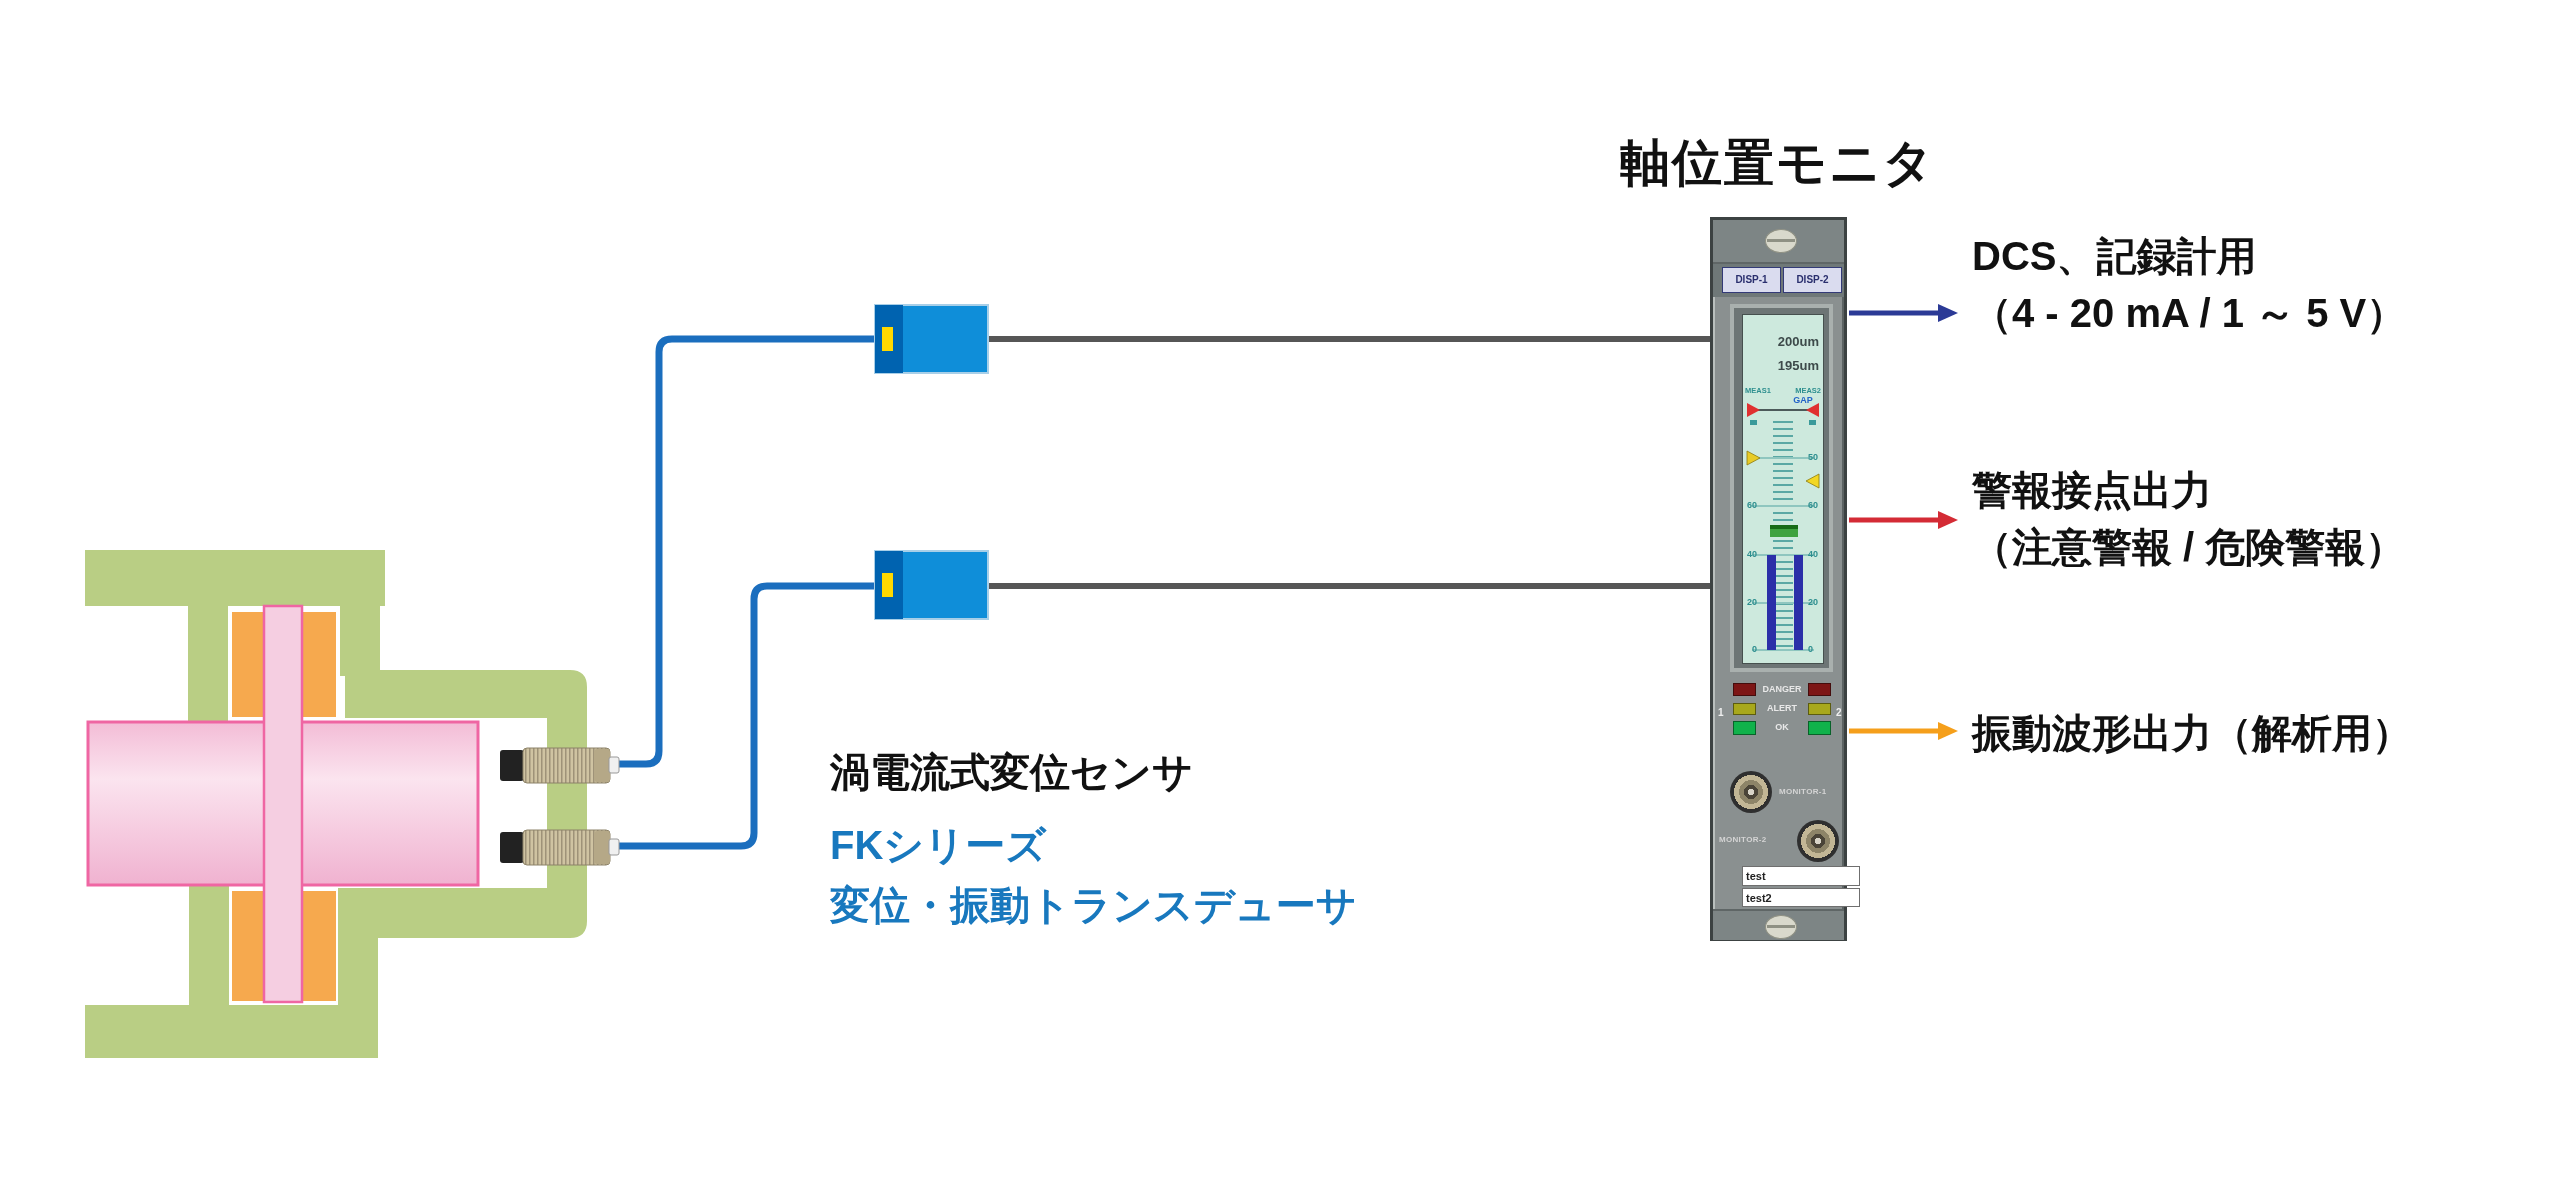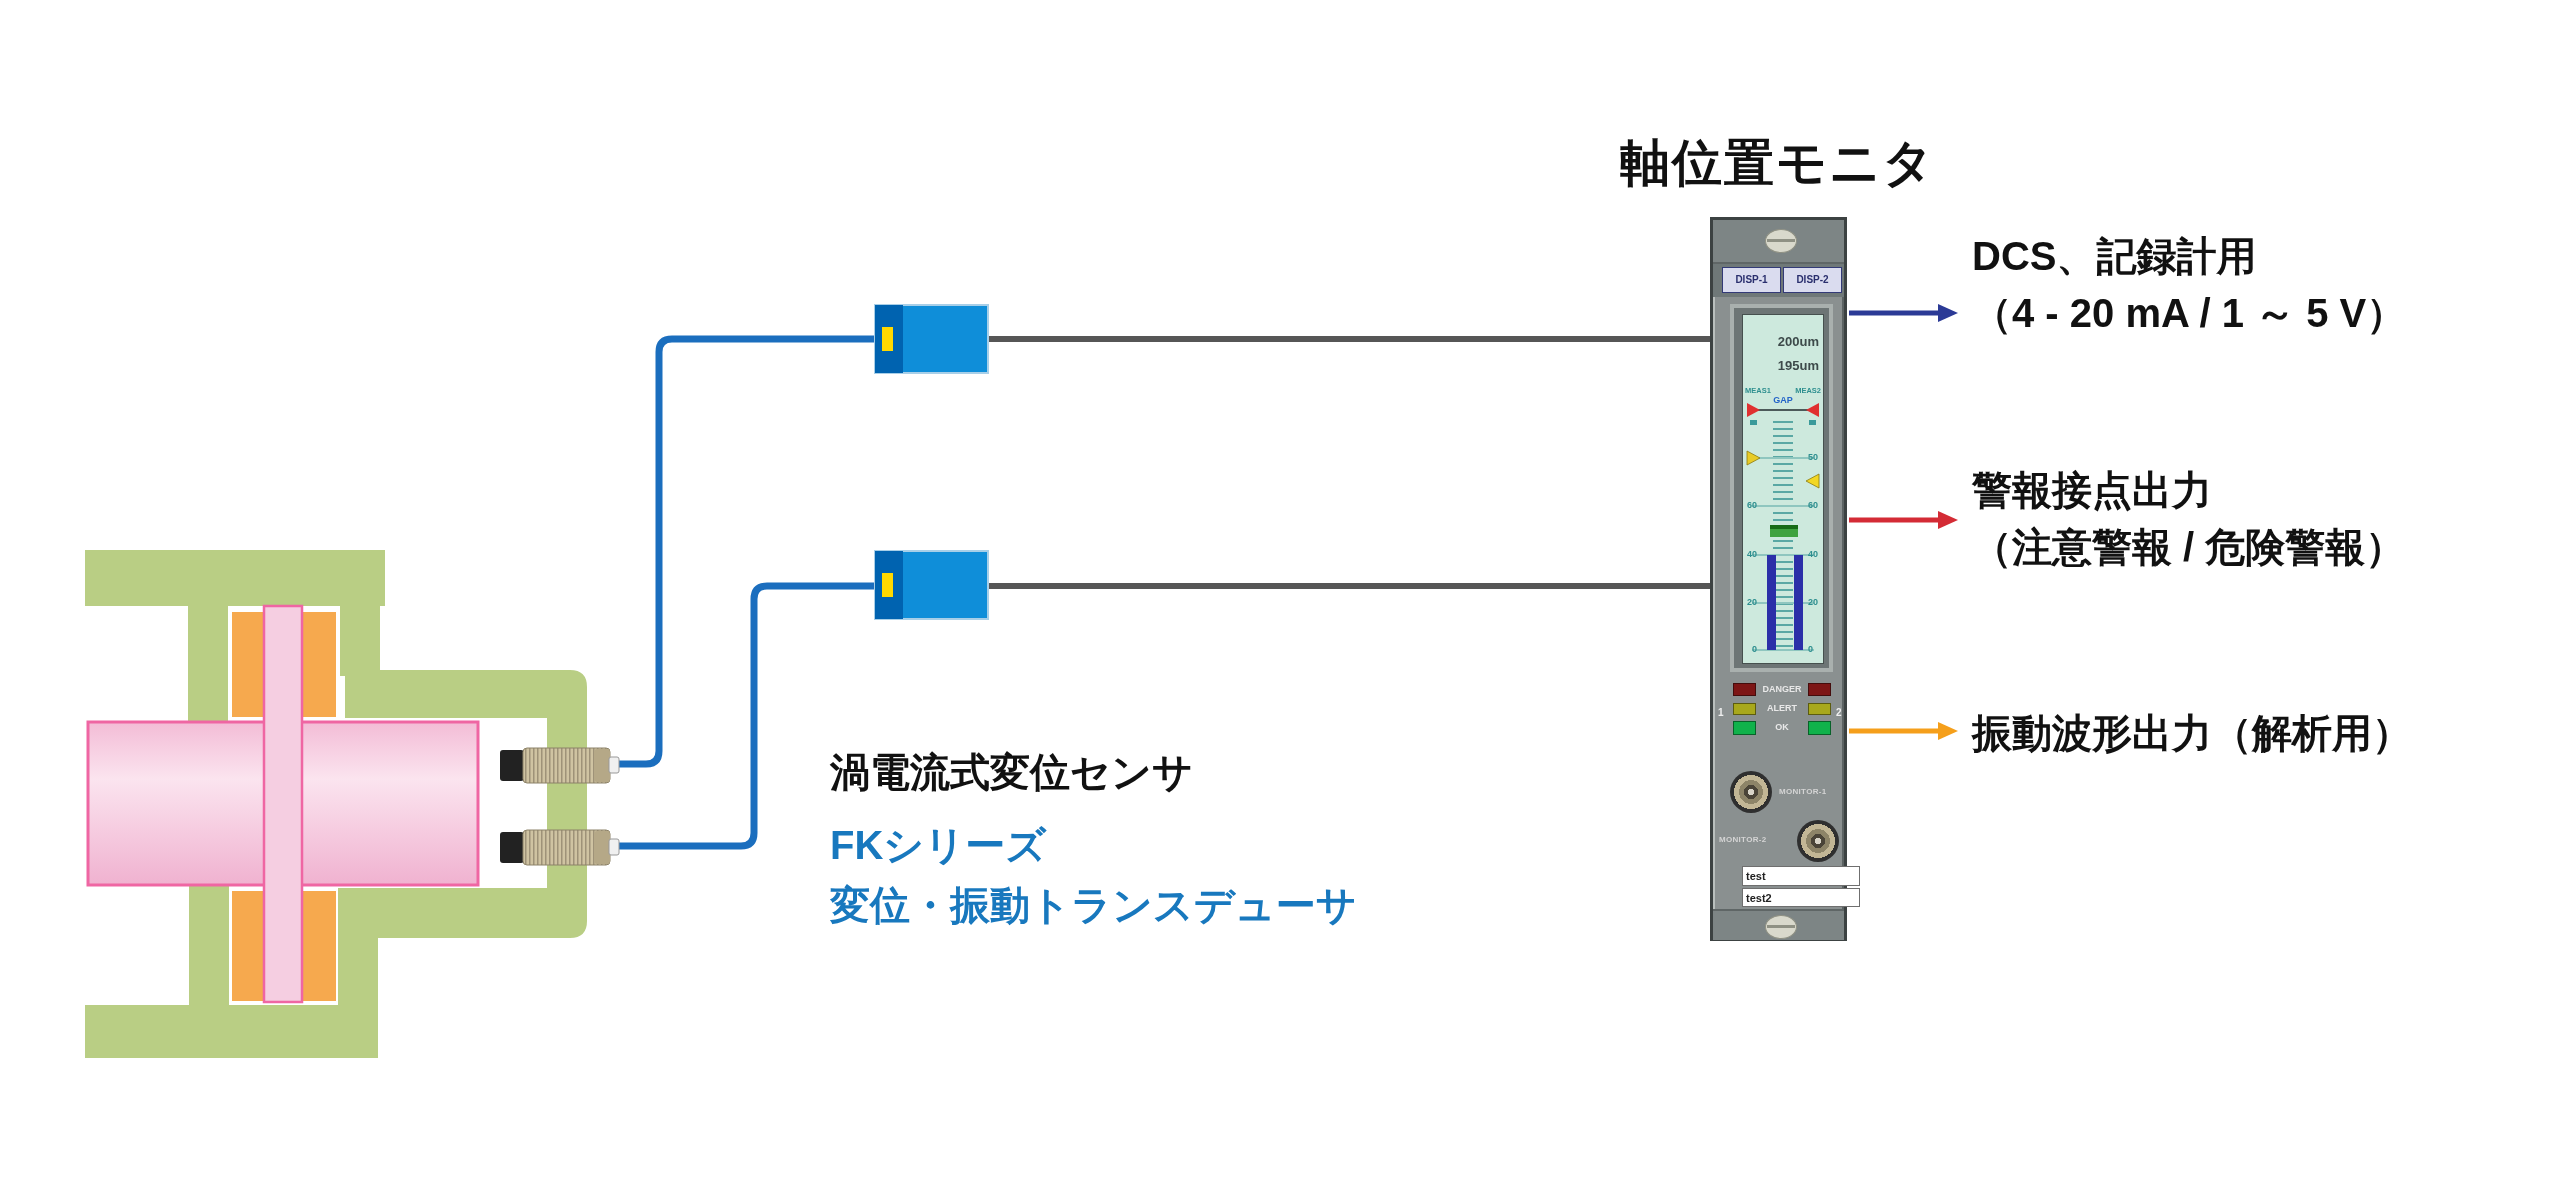--- a/index.html
+++ b/index.html
@@ -25,21 +25,21 @@
   .disp-btn{top:3px;height:24px;width:57px;background:#dadcef;border:1px solid #333a77;
             color:#2a2f6e;font-size:10px;font-weight:bold;text-align:center;line-height:24px;}
   .disp1{left:9px;} .disp2{left:70px;}
   .bezel{left:17px;top:84px;width:103px;height:368px;background:#6d7575;
          border:4px solid #a9b0ae;box-sizing:border-box;}
   .screen{left:29px;top:94px;width:82px;height:350px;background:#cde9dd;border:1px solid #46504e;box-sizing:border-box;}
   .reading{right:4px;width:70px;text-align:right;font-size:13px;color:#3d4a4a;font-weight:bold;}
   .r1{top:19px;} .r2{top:43px;}
   .meas{top:71px;font-size:7.5px;color:#2e8f8f;font-weight:bold;}
   .meas1{left:2px;} .meas2{right:2px;}
-  .gap-label{top:80px;left:0;width:80px;text-align:center;font-size:9px;font-weight:bold;color:#2464c8;}
+  .gap-label{top:80px;left:0;width:80px;text-align:center;font-size:9px;font-weight:bold;color:#2464c8;padding-left:20px;}
   .ticks{left:30px;top:106px;width:20px;height:230px;
          background:repeating-linear-gradient(to bottom,#5aa8a4 0 2px,rgba(0,0,0,0) 2px 7px);}
   .scale-num{font-size:9px;color:#2e8f8f;font-weight:bold;}
   .sn-l{left:1px;width:13px;text-align:right;}
   .sn-r{left:65px;width:15px;text-align:left;}
   .led-row-label{font-size:9px;font-weight:bold;color:#e8e8e8;left:42px;width:54px;text-align:center;}
   .led{width:23px;height:13px;border:1px solid rgba(0,0,0,.45);box-sizing:border-box;}
   .led-danger{background:#7d1616;} .led-alert{background:#a8a81c;} .led-ok{background:#10b24b;}
   .ch-num{font-size:10px;font-weight:bold;color:#f0f0f0;}
   .bnc{width:42px;height:42px;border-radius:50%;

